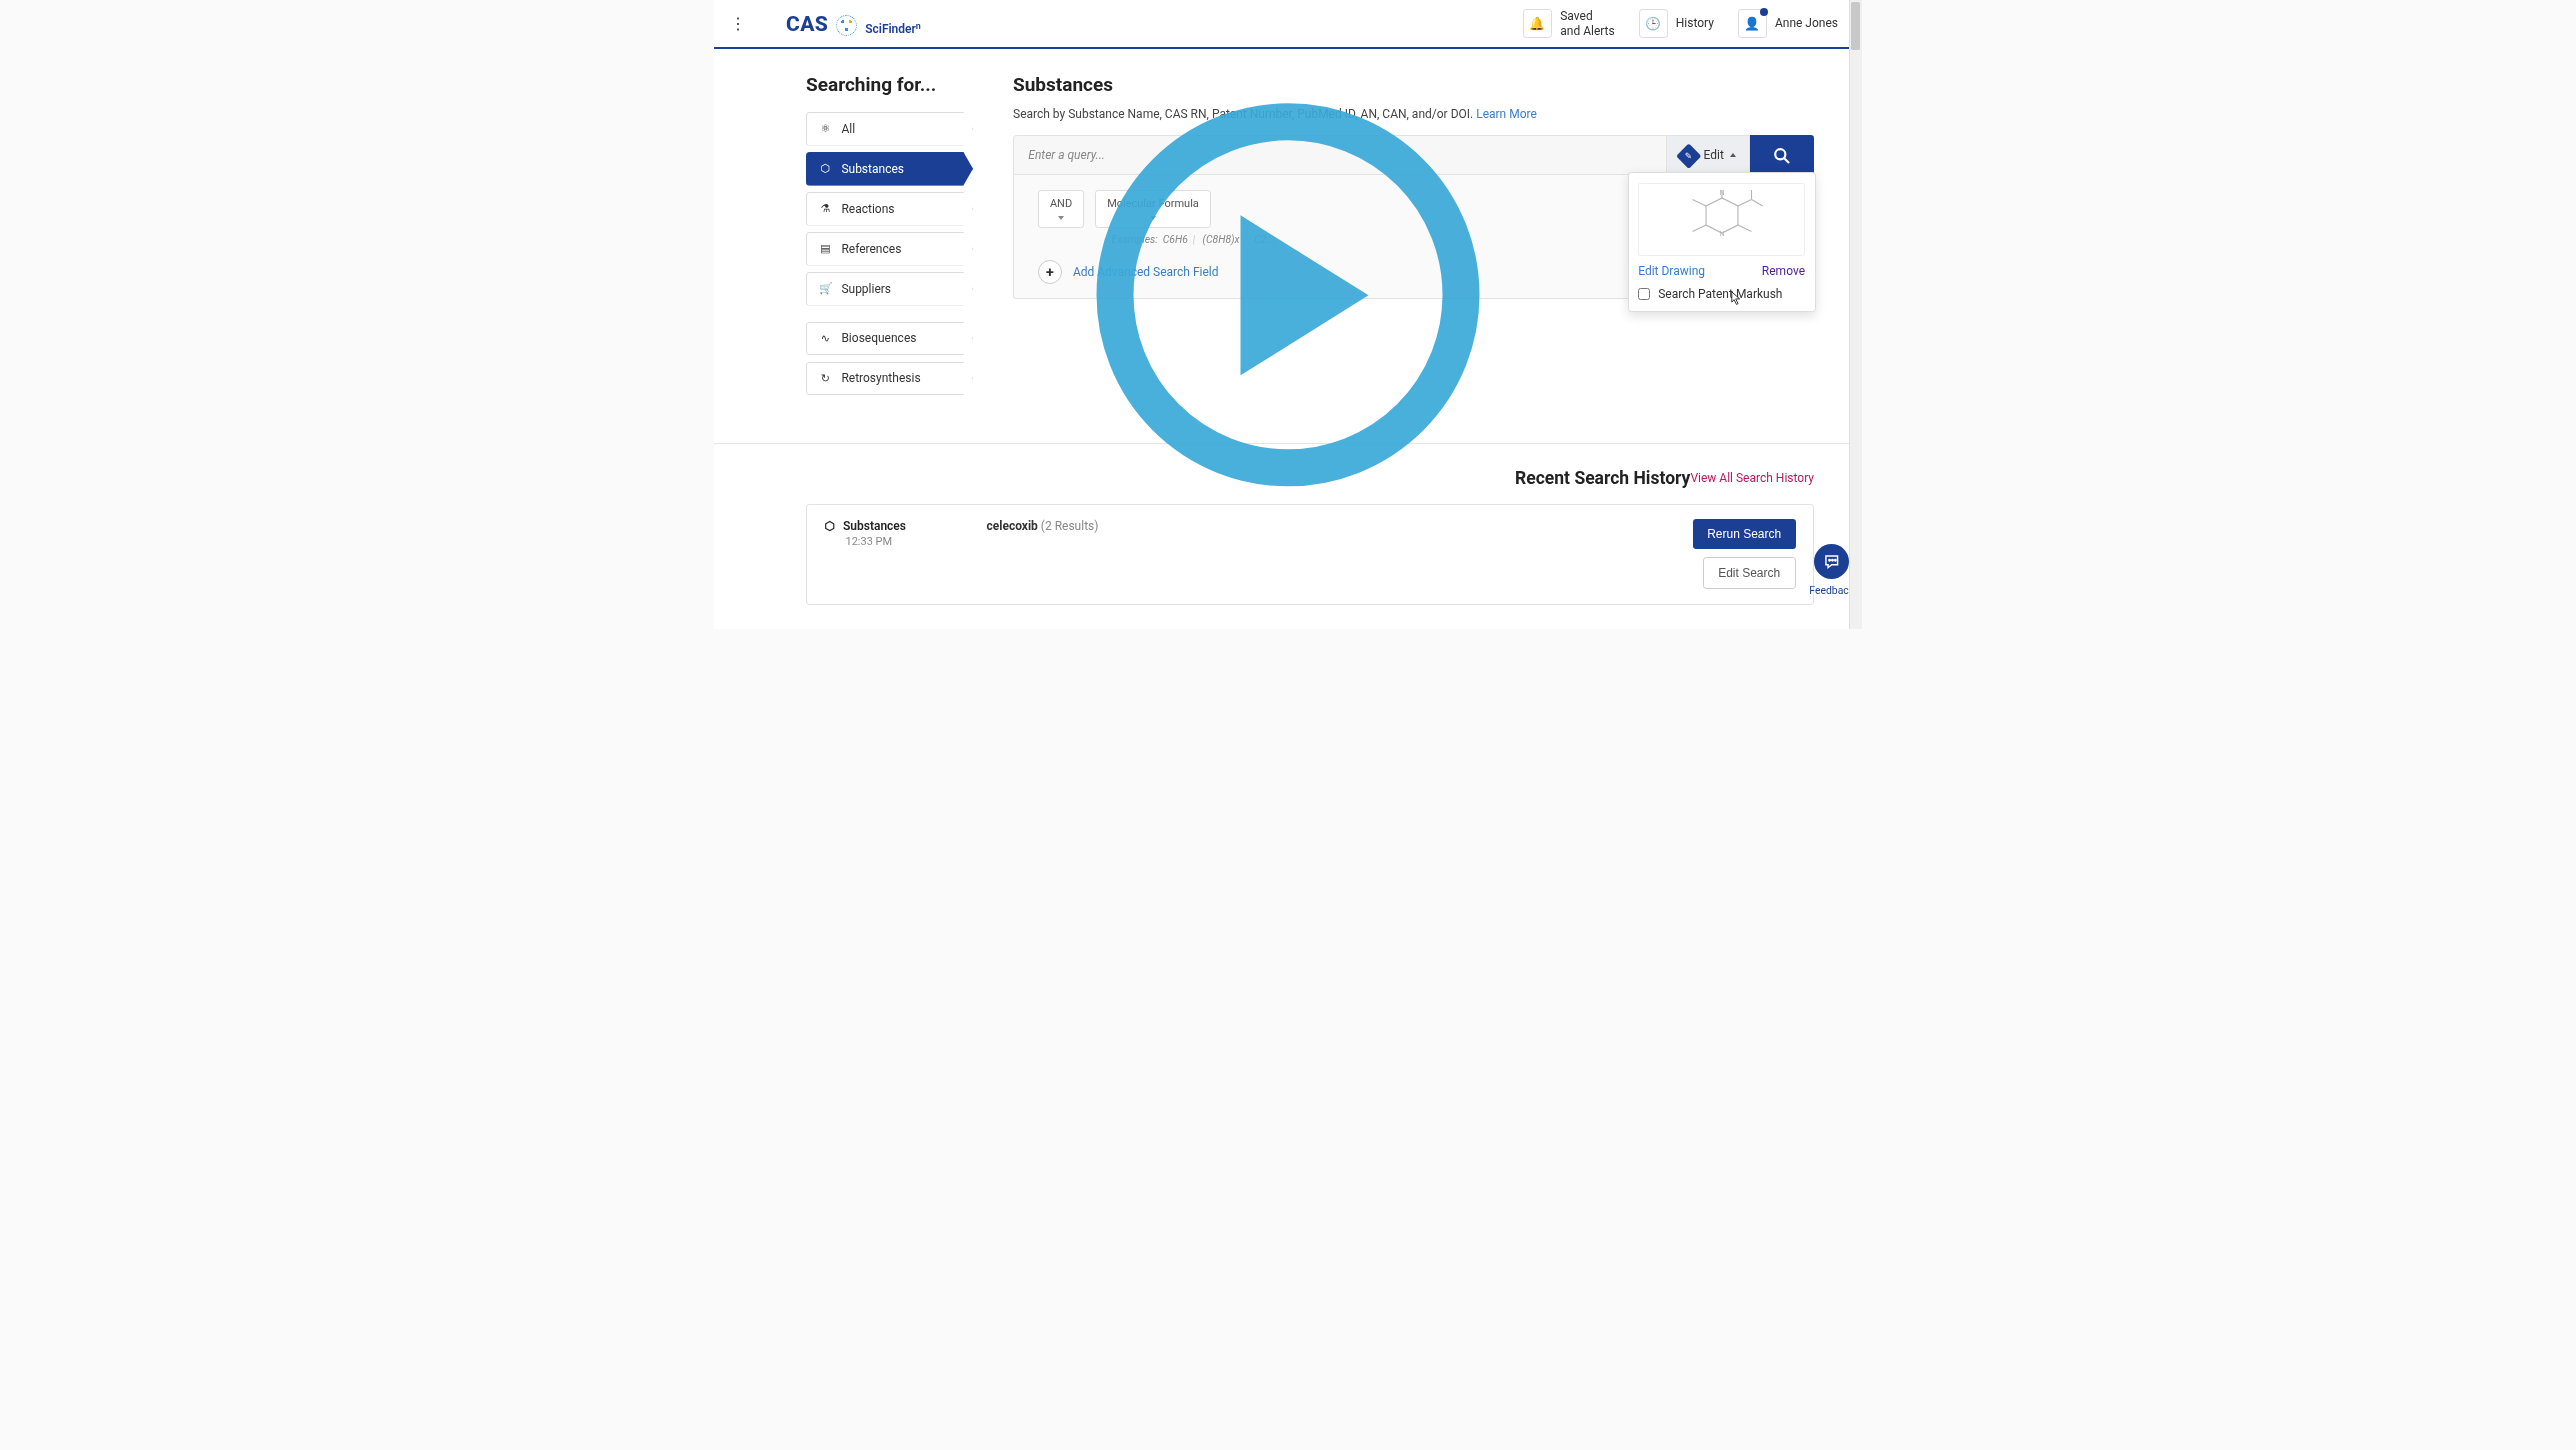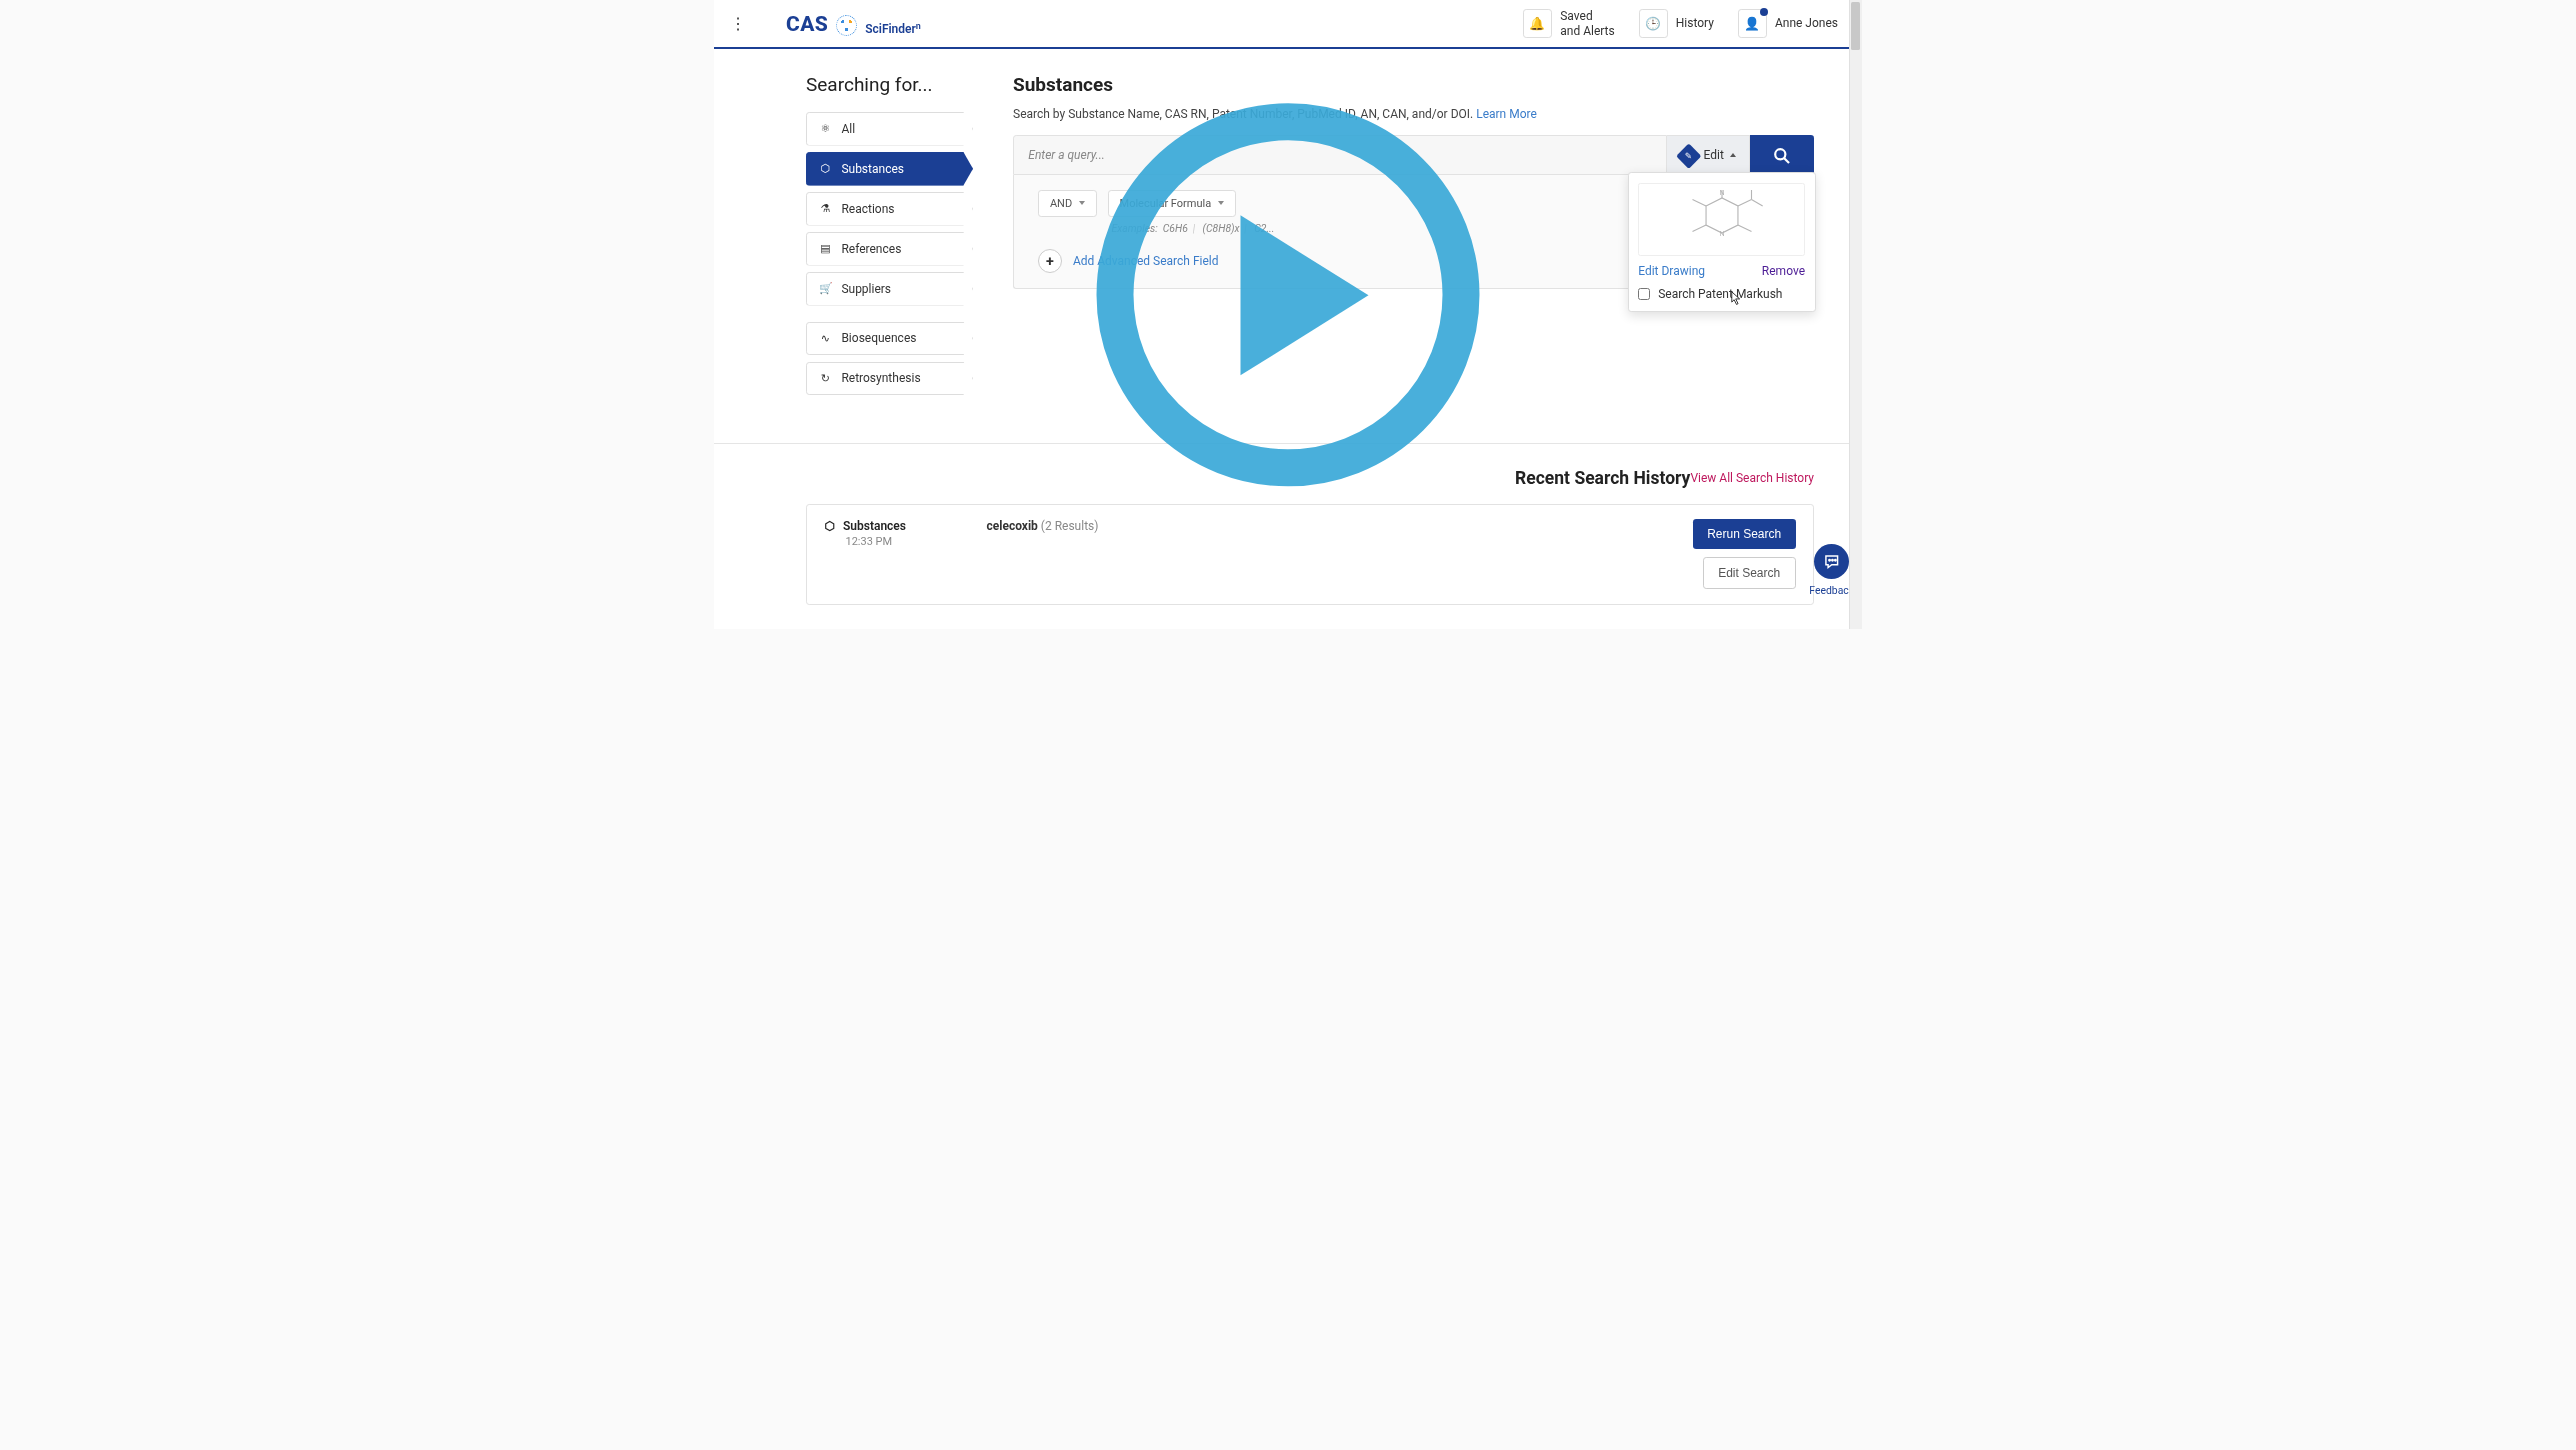--- a/index.html
+++ b/index.html
@@ -11,40 +11,40 @@
 .logo-cas { font-weight: 800; font-size: 21px; letter-spacing: 0.4px; color: #1b3f94; }
 .logo-swirl { width: 21px; height: 21px; border-radius: 50%; background: radial-gradient(circle at 30% 30%, #3a8dde 1.6px, transparent 1.6px), radial-gradient(circle at 70% 30%, #f5a623 1.6px, transparent 1.6px), radial-gradient(circle at 50% 70%, #3a8dde 1.6px, transparent 1.6px); border: 0.8px dotted #3a8dde; }
 .logo-app { color: #1b3f94; font-weight: 600; font-size: 12px; }
 .top-spacer { flex: 1; }
 .top-item { display: flex; align-items: center; gap: 8px; margin-left: 24px; cursor: pointer; color: #333; }
 .top-icon-box { width: 29px; height: 29px; border: 0.8px solid #ddd; border-radius: 3.2px; display: flex; align-items: center; justify-content: center; font-size: 12.8px; background: #fff; position: relative; }
 .top-label { font-size: 12px; line-height: 1.2; }
 .user-dot { position: absolute; top: -2.4px; right: -2.4px; width: 8px; height: 8px; background: #1b3f94; border-radius: 50%; }
 .content { display: flex; padding: 24px 48px 32px 92px; gap: 40px; border-bottom: 0.8px solid #e5e5e5; }
 .sidebar { width: 167px; flex-shrink: 0; }
-.sidebar h2 { font-size: 19px; font-weight: 400; margin-bottom: 16px; color: #222; }
+.sidebar h2 { font-size: 19px; font-weight: 700; margin-bottom: 16px; color: #222; }
 .side-group { margin-bottom: 16px; }
 .side-item { display: flex; align-items: center; gap: 9.6px; padding: 8.8px 12px; border: 0.8px solid #ddd; border-radius: 3.2px; margin-bottom: 6.4px; cursor: pointer; background: #fff; font-size: 12px; position: relative; color: #333; clip-path: polygon(0 0, calc(100% - 9.6px) 0, 100% 50%, calc(100% - 9.6px) 100%, 0 100%); }
 .side-item.active { background: #1b3f94; color: #fff; border-color: #1b3f94; }
 .side-icon { width: 12.8px; text-align: center; font-size: 11px; }
 .main { flex: 1; }
 .main h1 { font-size: 19px; font-weight: 700; margin-bottom: 11px; color: #222; }
 .main-desc { font-size: 12px; color: #444; margin-bottom: 14.3px; }
 .main-desc a { color: #3a7cc9; text-decoration: none; }
 .search-row { display: flex; gap: 0; align-items: stretch; position: relative; }
 .search-input { flex: 1; height: 40px; border: 0.8px solid #e2e2e2; background: #f7f7f7; border-radius: 3.2px 0 0 0; padding: 0 14.3px; font-size: 12px; font-style: italic; color: #888; display: flex; align-items: center; }
 .edit-btn { display: flex; align-items: center; gap: 6.4px; padding: 0 12.8px; background: #eceef1; border: 0.8px solid #e2e2e2; border-left: none; cursor: pointer; font-size: 12px; color: #333; }
 .edit-pencil { width: 17.5px; height: 17.5px; background: #1b3f94; border-radius: 2.4px; display: flex; align-items: center; justify-content: center; color: #fff; transform: rotate(45deg); font-size: 8.8px; }
 .edit-pencil span{ transform: rotate(-45deg); }
 .caret-up { width: 0; height: 0; border-left: 3.2px solid transparent; border-right: 3.2px solid transparent; border-bottom: 4px solid #555; }
 .search-btn { width: 64px; background: #1b3f94; display: flex; align-items: center; justify-content: center; border-radius: 0 3.2px 0 0; cursor: pointer; }
 .search-btn svg { width: 17.5px; height: 17.5px; stroke: #fff; fill: none; stroke-width: 3; }
 .adv-panel { border: 0.8px solid #e2e2e2; border-top: none; background: #fafafa; border-radius: 0 0 3.2px 3.2px; padding: 14.3px 17.5px; position: relative; }
 .adv-row { display: flex; align-items: center; gap: 11px; margin-bottom: 4.8px; padding-left: 6.4px; }
-.drop { display: flex; align-items: center; gap: 6.4px; padding: 6.4px 11px; border: 0.8px solid #ddd; border-radius: 3.2px; background: #fff; cursor: pointer; color: #555; font-size: 11px; }
+.drop { display: flex; align-items: center; gap: 6.4px; padding: 6.4px 11px; border: 0.8px solid #ddd; border-radius: 3.2px; background: #fff; cursor: pointer; color: #555; font-size: 11px; flex-direction: column; }
 .caret-down { width: 0; height: 0; border-left: 3.2px solid transparent; border-right: 3.2px solid transparent; border-top: 4px solid #888; }
 .examples { font-style: italic; color: #888; font-size: 10.4px; margin: 4.8px 0 14.3px 80px; }
 .examples .ex-sep { margin: 0 4.8px; color: #ccc; }
 .add-field-row { display: flex; align-items: center; justify-content: space-between; padding-left: 6.4px; }
 .add-field { display: flex; align-items: center; gap: 11px; color: #3a7cc9; cursor: pointer; font-size: 12px; }
 .plus-circ { width: 24px; height: 24px; border: 0.8px solid #ccc; border-radius: 50%; display: flex; align-items: center; justify-content: center; font-size: 14.3px; font-weight: 700; color: #333; background: #fff; }
 .learn-link { color: #3a7cc9; font-size: 12px; text-decoration: none; cursor: pointer; }
 
 .structure-popup { position: absolute; right: -1.6px; top: 37px; width: 188px; background: #fff; border: 0.8px solid #ddd; border-radius: 3.2px; box-shadow: 0 3.2px 11px rgba(0,0,0,0.12); padding: 9.6px; z-index: 50; }
 .struct-img { height: 73px; border: 0.8px solid #eee; border-radius: 2.4px; margin-bottom: 8px; display: flex; align-items: center; justify-content: center; background: #fff; }

